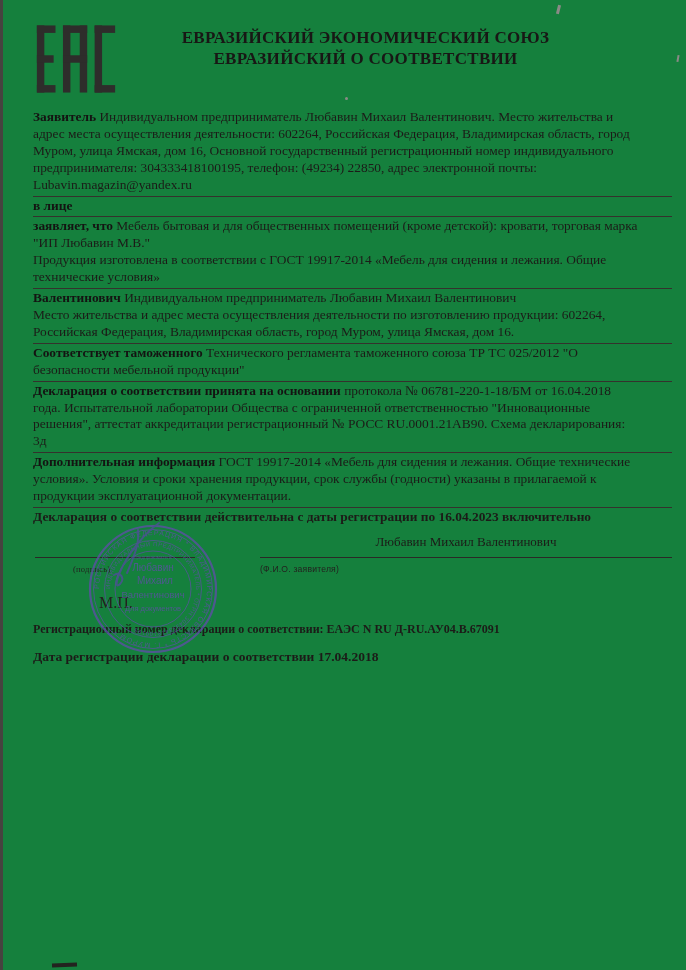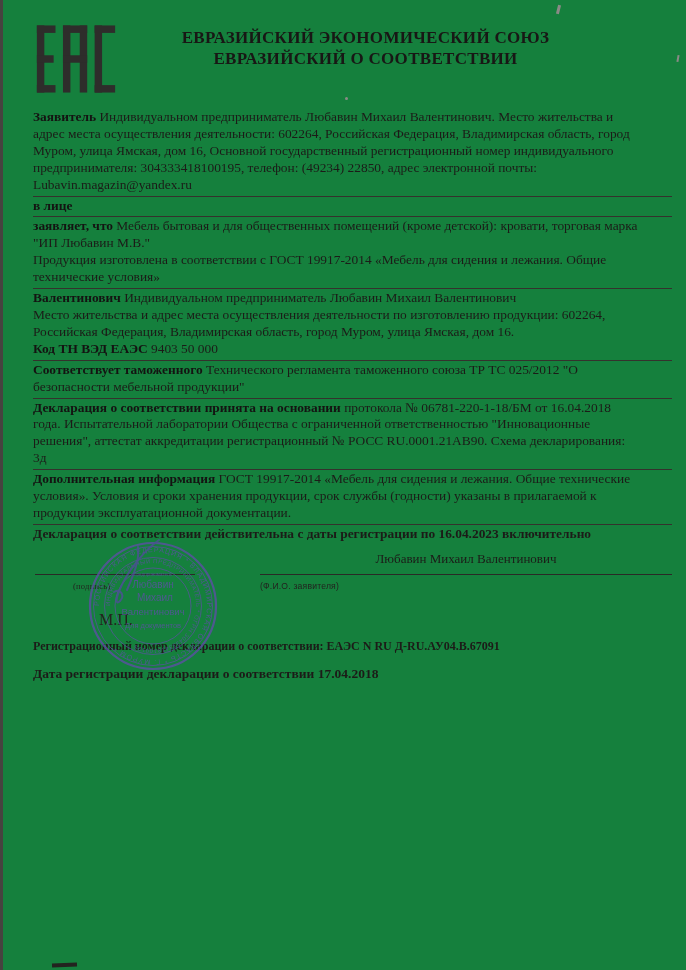--- a/index.html
+++ b/index.html
@@ -80,21 +80,20 @@
 
     <div class="sec"><b class="lbl">заявляет, что</b><span class="txt"> Мебель бытовая и для общественных помещений (кроме детской): кровати, торговая марка
 "ИП Любавин М.В."
 Продукция изготовлена в соответствии с ГОСТ 19917-2014 «Мебель для сидения и лежания. Общие
 технические условия»</span></div>
     <div class="rule"></div>
 
     <div class="sec"><b class="lbl">Валентинович</b><span class="txt"> Индивидуальном предприниматель Любавин Михаил Валентинович
 Место жительства и адрес места осуществления деятельности по изготовлению продукции: 602264,
 Российская Федерация, Владимирская область, город Муром, улица Ямская, дом 16.</span></div>
-    <div class="sec"><b class="lbl">Код ТН ВЭД ЕАЭС</b><span class="txt"> 9403 50 000</span></div>
     <div class="rule"></div>
 
     <div class="sec"><b class="lbl">Соответствует таможенного</b><span class="txt"> Технического регламента таможенного союза ТР ТС 025/2012 "О
 безопасности мебельной продукции"</span></div>
     <div class="rule"></div>
 
     <div class="sec"><b class="lbl">Декларация о соответствии принята на основании</b><span class="txt"> протокола № 06781-220-1-18/БМ от 16.04.2018
 года. Испытательной лаборатории Общества с ограниченной ответственностью "Инновационные
 решения", аттестат аккредитации регистрационный № РОСС RU.0001.21АВ90. Схема декларирования:
 3д</span></div>

